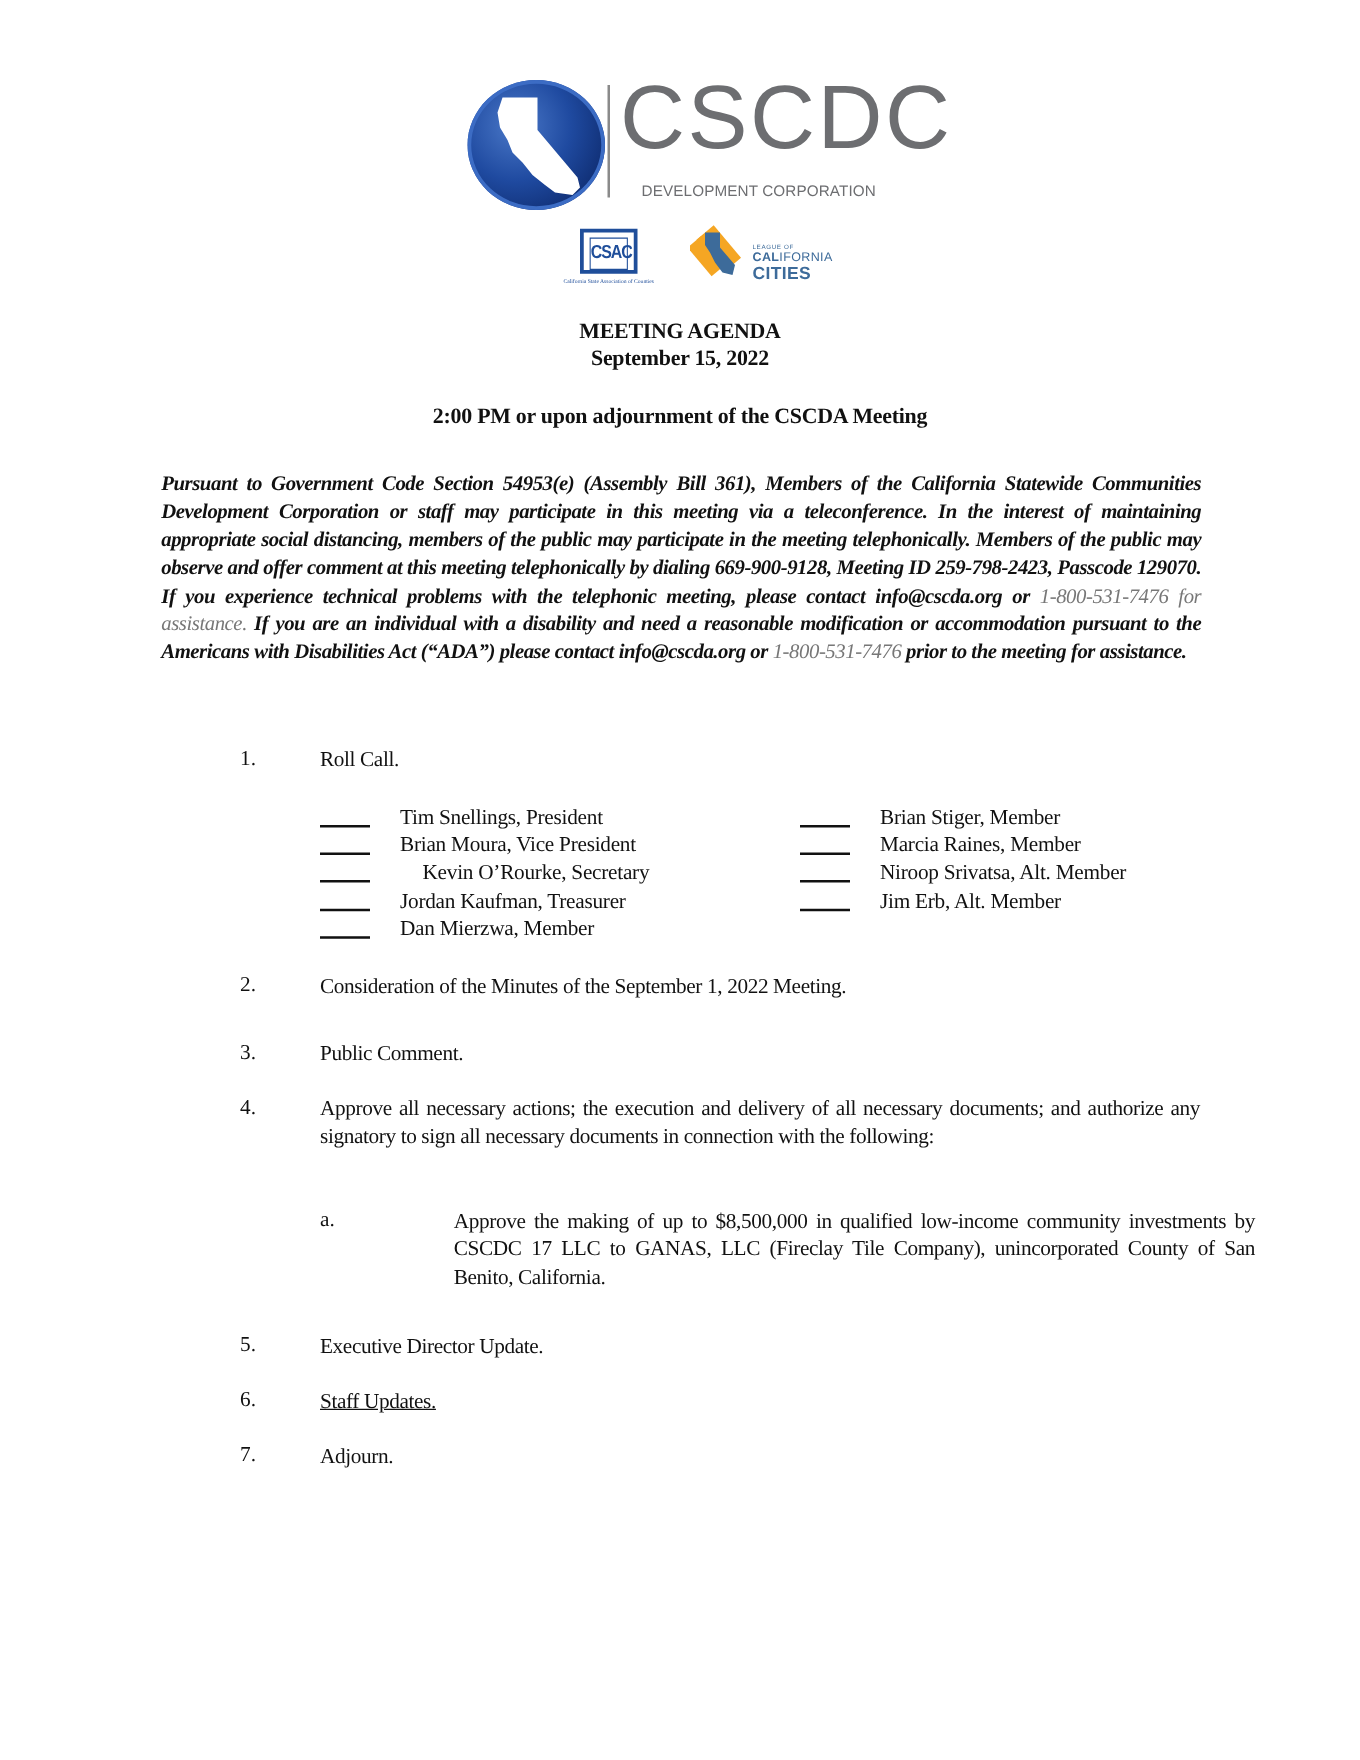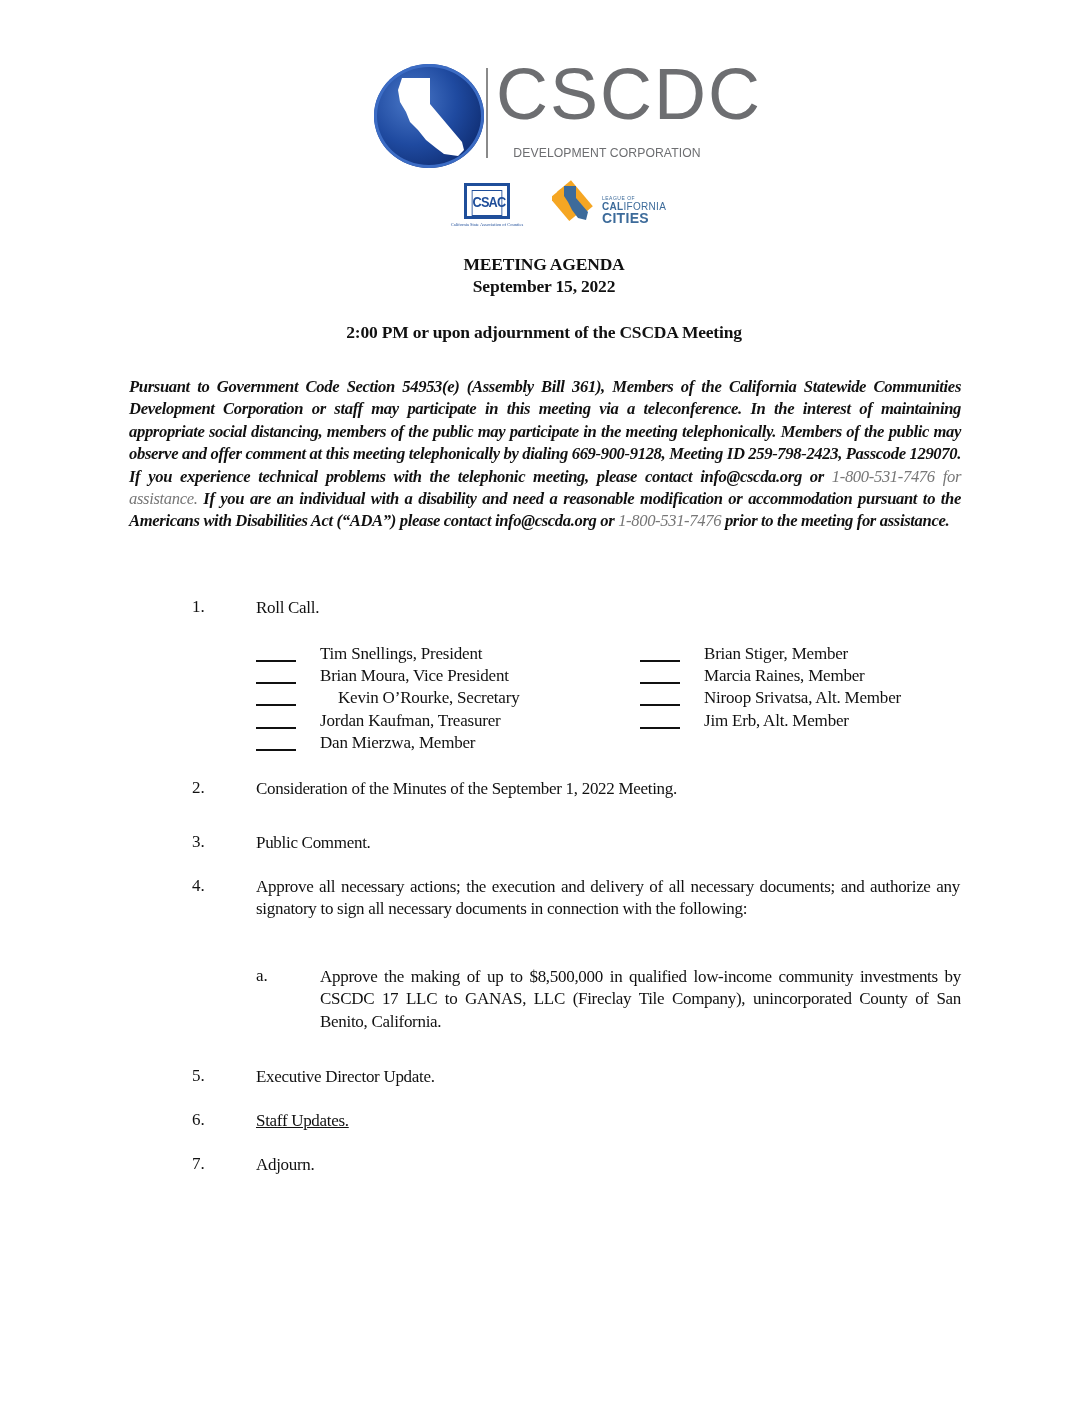--- a/index.html
+++ b/index.html
@@ -134,21 +134,21 @@
 <div class="item-num" style="top:778px;">2.</div>
 <div class="item-text" style="top:778px;">Consideration of the Minutes of the September 1, 2022 Meeting.</div>
 
 <div class="item-num" style="top:832px;">3.</div>
 <div class="item-text" style="top:832px;">Public Comment.</div>
 
 <div class="item-num" style="top:876px;">4.</div>
 <div class="item-text wide" style="top:876px;">Approve all necessary actions; the execution and delivery of all necessary documents; and authorize any signatory to sign all necessary documents in connection with the following:</div>
 
 <div class="sub-letter" style="top:966px;">a.</div>
-<div class="sub-text" style="top:966px;">Approve the making of up to $8,500,000 in qualified low-income community investments by CSCDC 17 LLC to GANAS, LLC (Fireclay Tile Company), unincorporated County of San Benito, California.</div>
+<div class="sub-text" style="top:966px;margin-left:43px;">Approve the making of up to $8,500,000 in qualified low-income community investments by CSCDC 17 LLC to GANAS, LLC (Fireclay Tile Company), unincorporated County of San Benito, California.</div>
 
 <div class="item-num" style="top:1066px;">5.</div>
 <div class="item-text" style="top:1066px;">Executive Director Update.</div>
 
 <div class="item-num" style="top:1110px;">6.</div>
 <div class="item-text" style="top:1110px;text-decoration:underline;">Staff Updates.</div>
 
 <div class="item-num" style="top:1154px;">7.</div>
 <div class="item-text" style="top:1154px;">Adjourn.</div>
 

